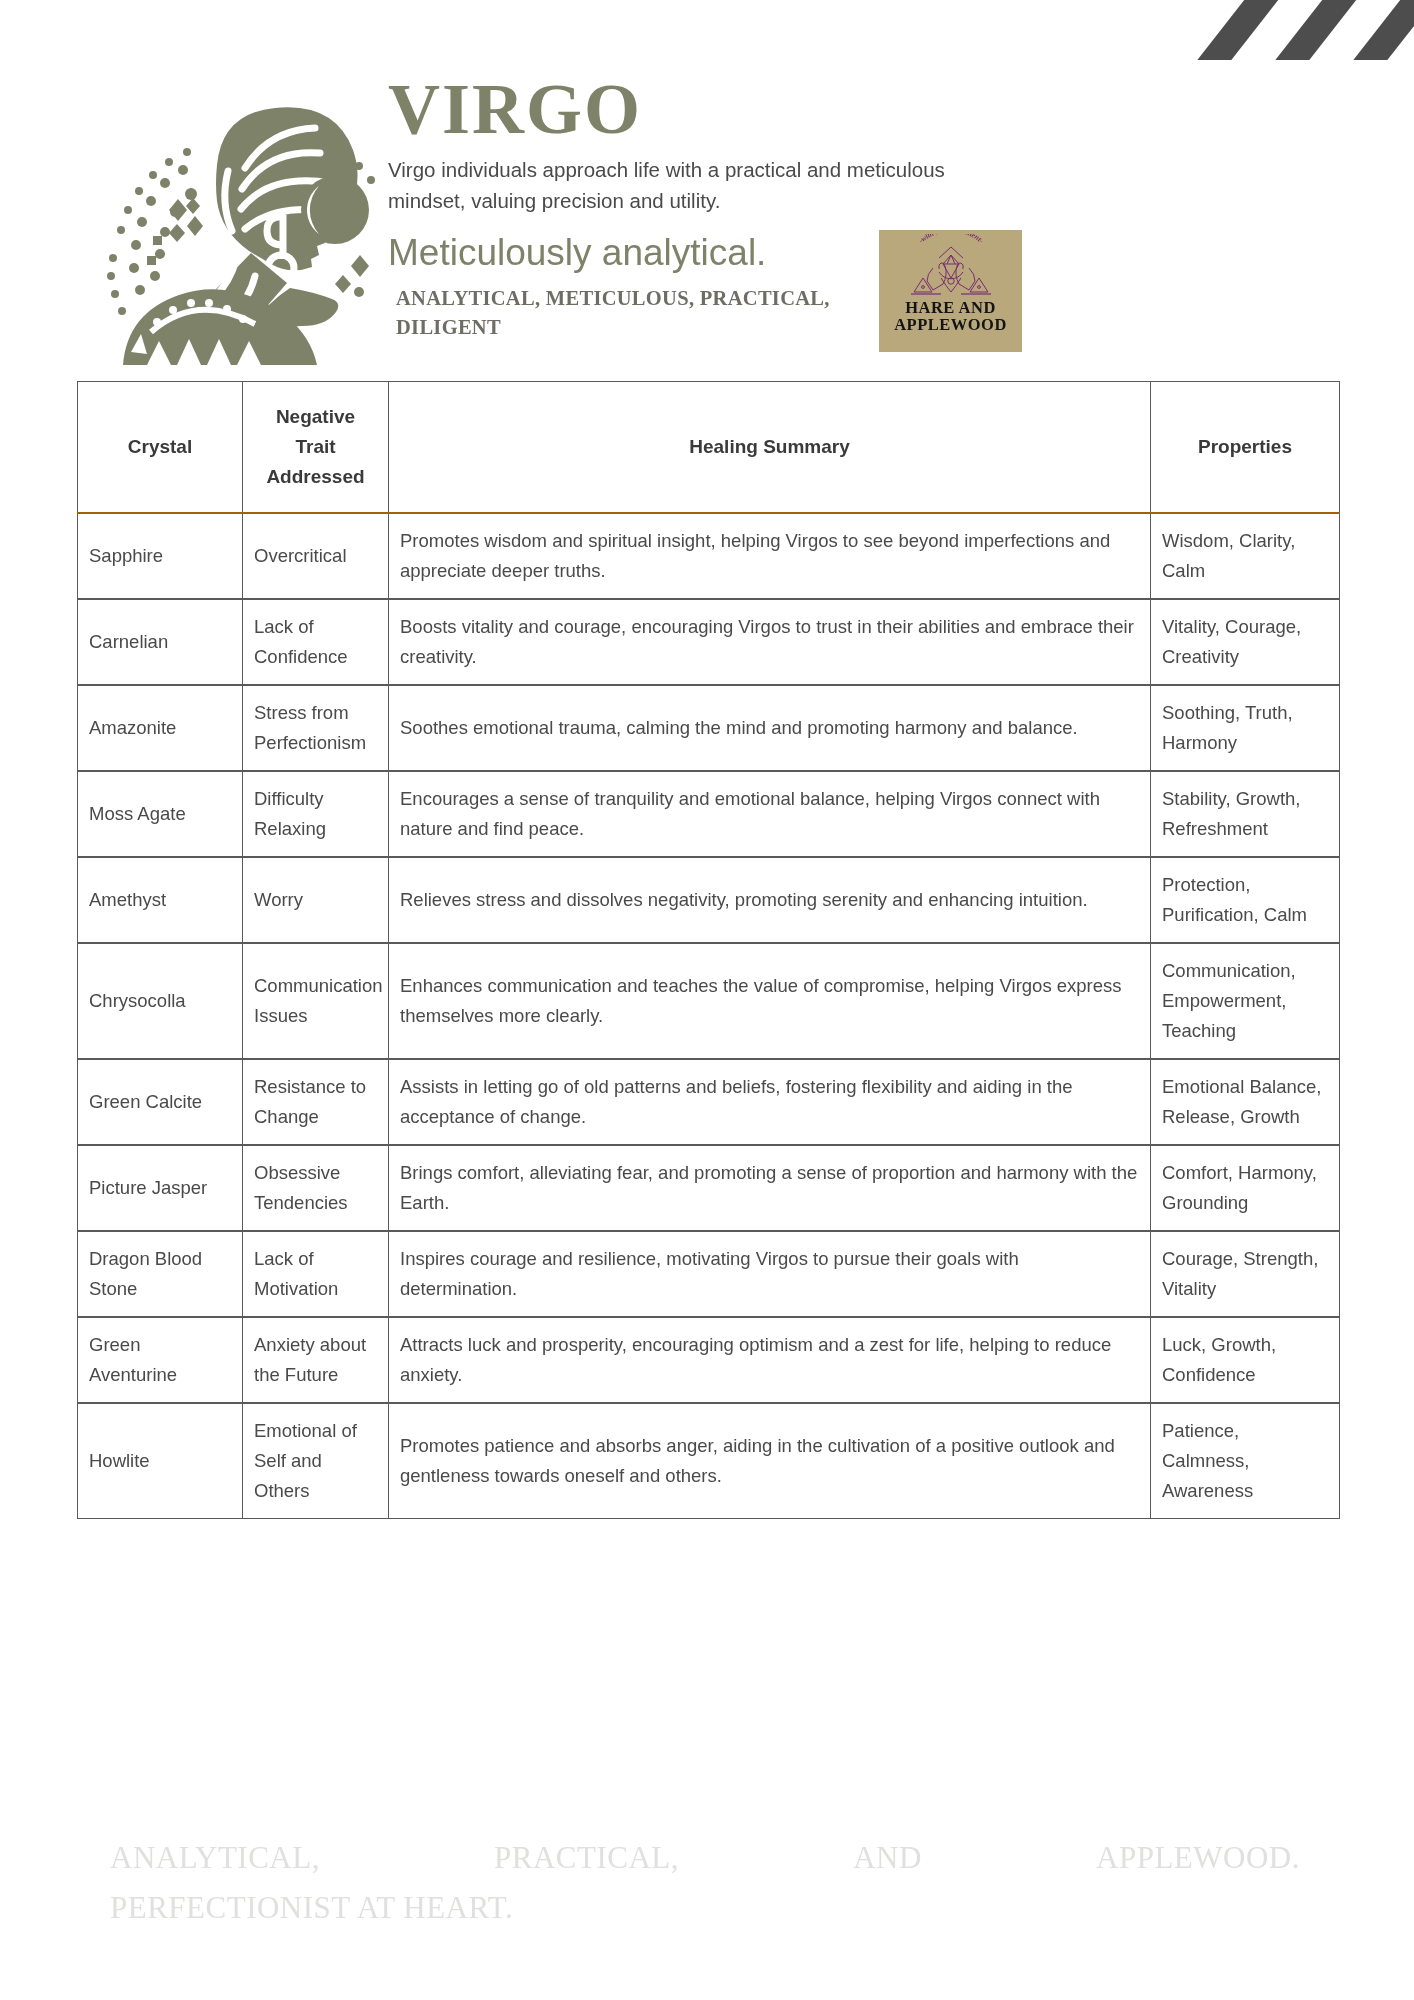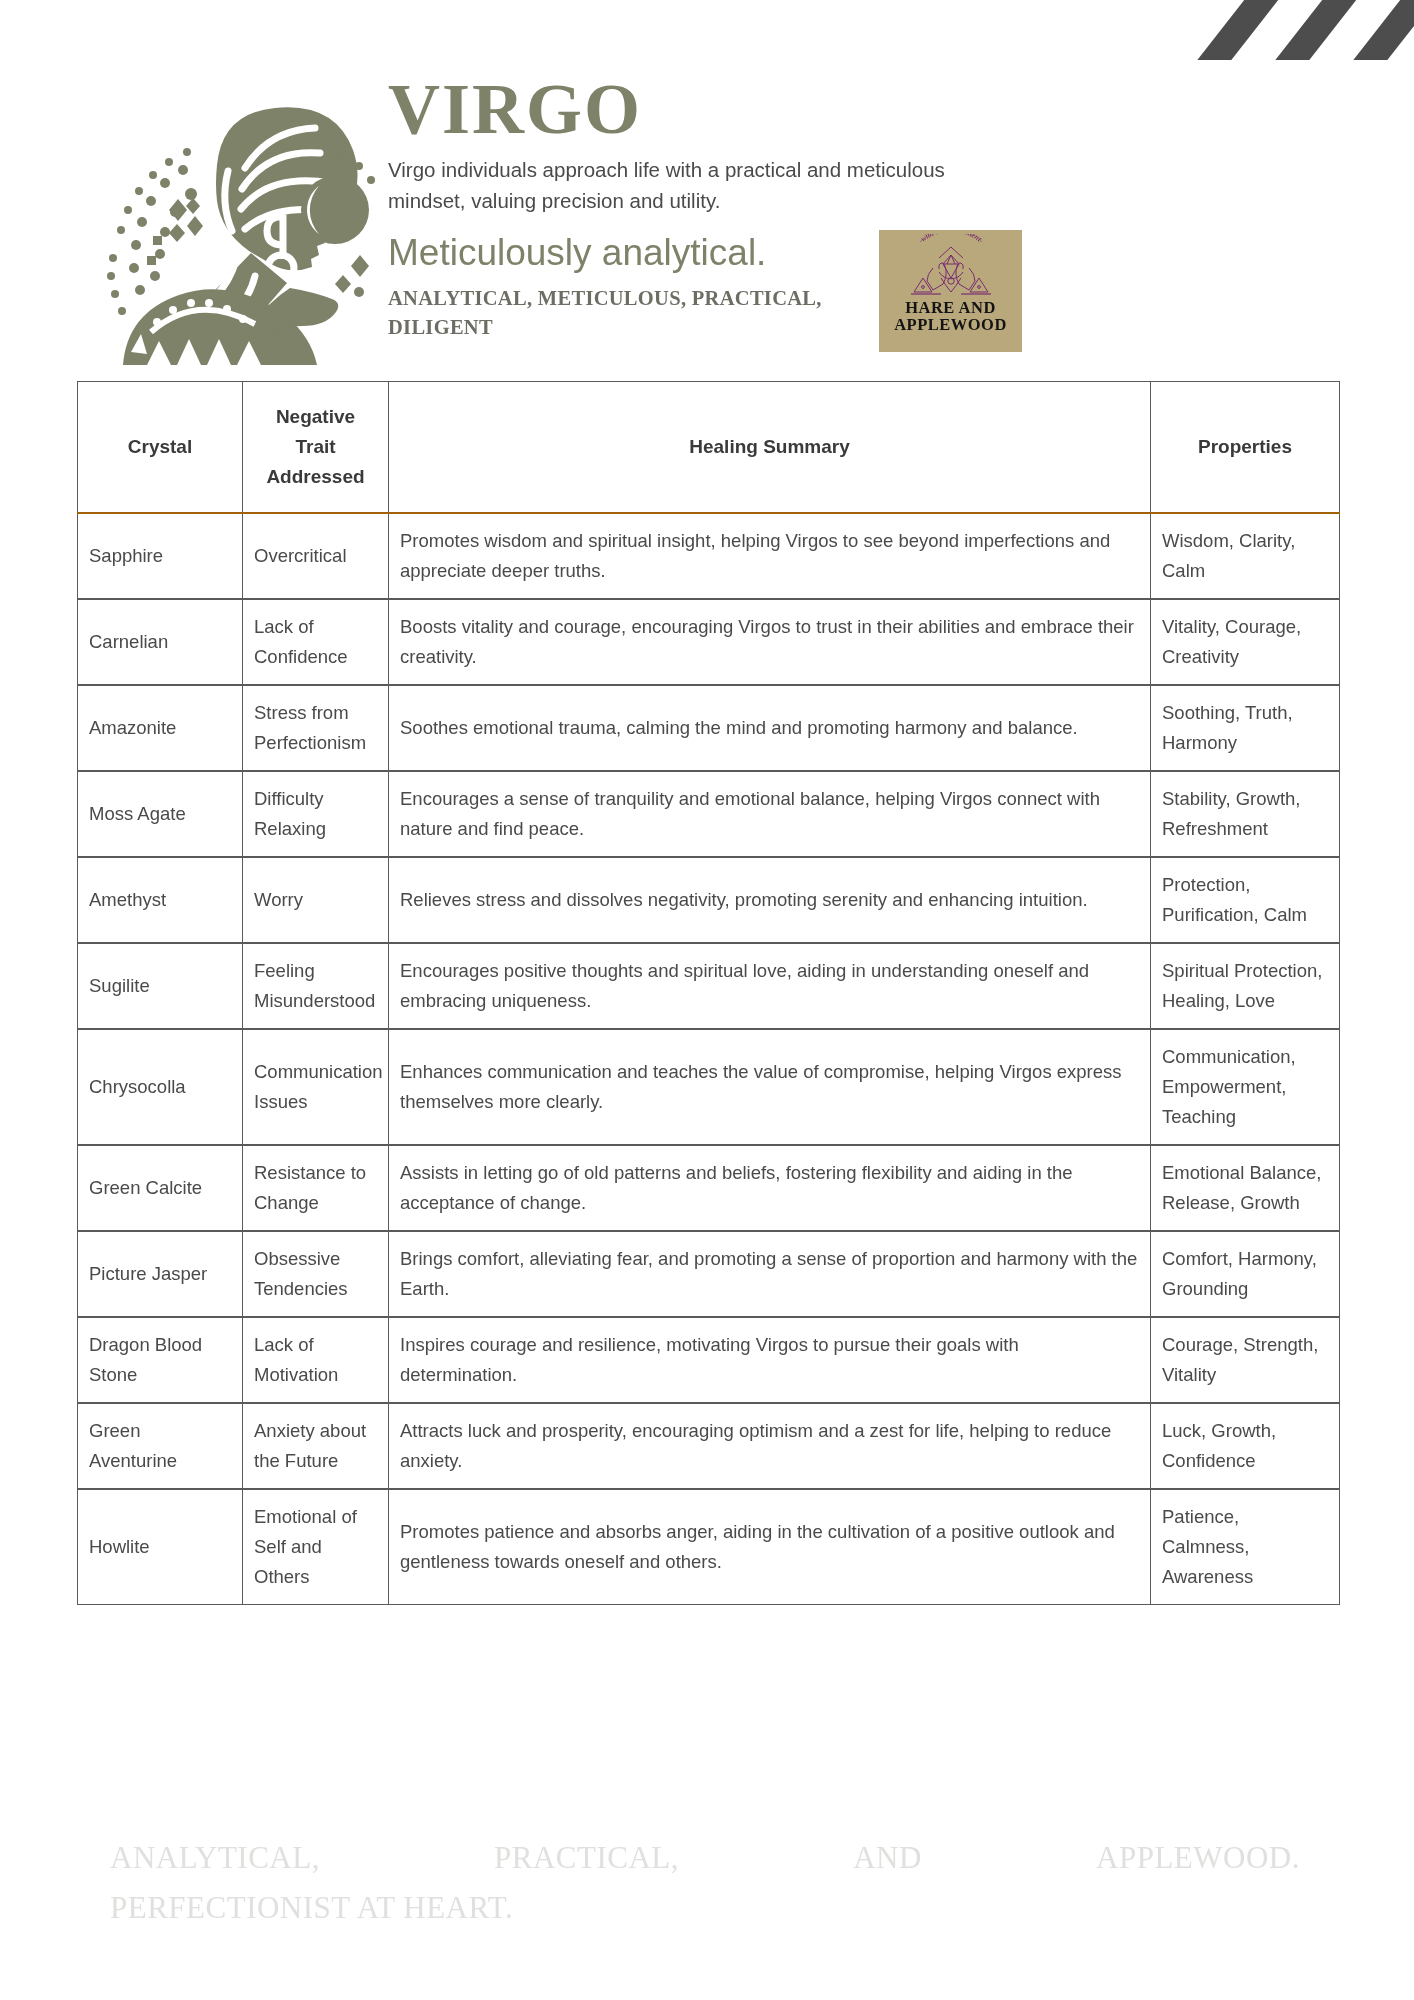--- a/index.html
+++ b/index.html
@@ -84,21 +84,21 @@
     margin: 0 0 8px 0;
     font-weight: 400;
   }
   #keywords {
     font-family: "Liberation Serif", serif;
     font-weight: bold;
     font-size: 20.5px;
     line-height: 29px;
     letter-spacing: 0.3px;
     color: #6d6d64;
-    margin: 0;
+    margin: 8px;
     max-width: 460px;
   }
 
   
   #brand-logo {
     position: absolute;
     left: 879px;
     top: 170px;
     width: 143px;
     height: 122px;
@@ -386,26 +386,20 @@
         <td>Encourages a sense of tranquility and emotional balance, helping Virgos connect with nature and find peace.</td>
         <td>Stability, Growth, Refreshment</td>
       </tr>
       <tr>
         <td>Amethyst</td>
         <td>Worry</td>
         <td>Relieves stress and dissolves negativity, promoting serenity and enhancing intuition.</td>
         <td>Protection, Purification, Calm</td>
       </tr>
       <tr>
-        <td>Sugilite</td>
-        <td>Feeling Misunderstood</td>
-        <td>Encourages positive thoughts and spiritual love, aiding in understanding oneself and embracing uniqueness.</td>
-        <td>Spiritual Protection, Healing, Love</td>
-      </tr>
-      <tr>
         <td>Chrysocolla</td>
         <td>Communication Issues</td>
         <td>Enhances communication and teaches the value of compromise, helping Virgos express themselves more clearly.</td>
         <td>Communication, Empowerment, Teaching</td>
       </tr>
       <tr>
         <td>Green Calcite</td>
         <td>Resistance to Change</td>
         <td>Assists in letting go of old patterns and beliefs, fostering flexibility and aiding in the acceptance of change.</td>
         <td>Emotional Balance, Release, Growth</td>

